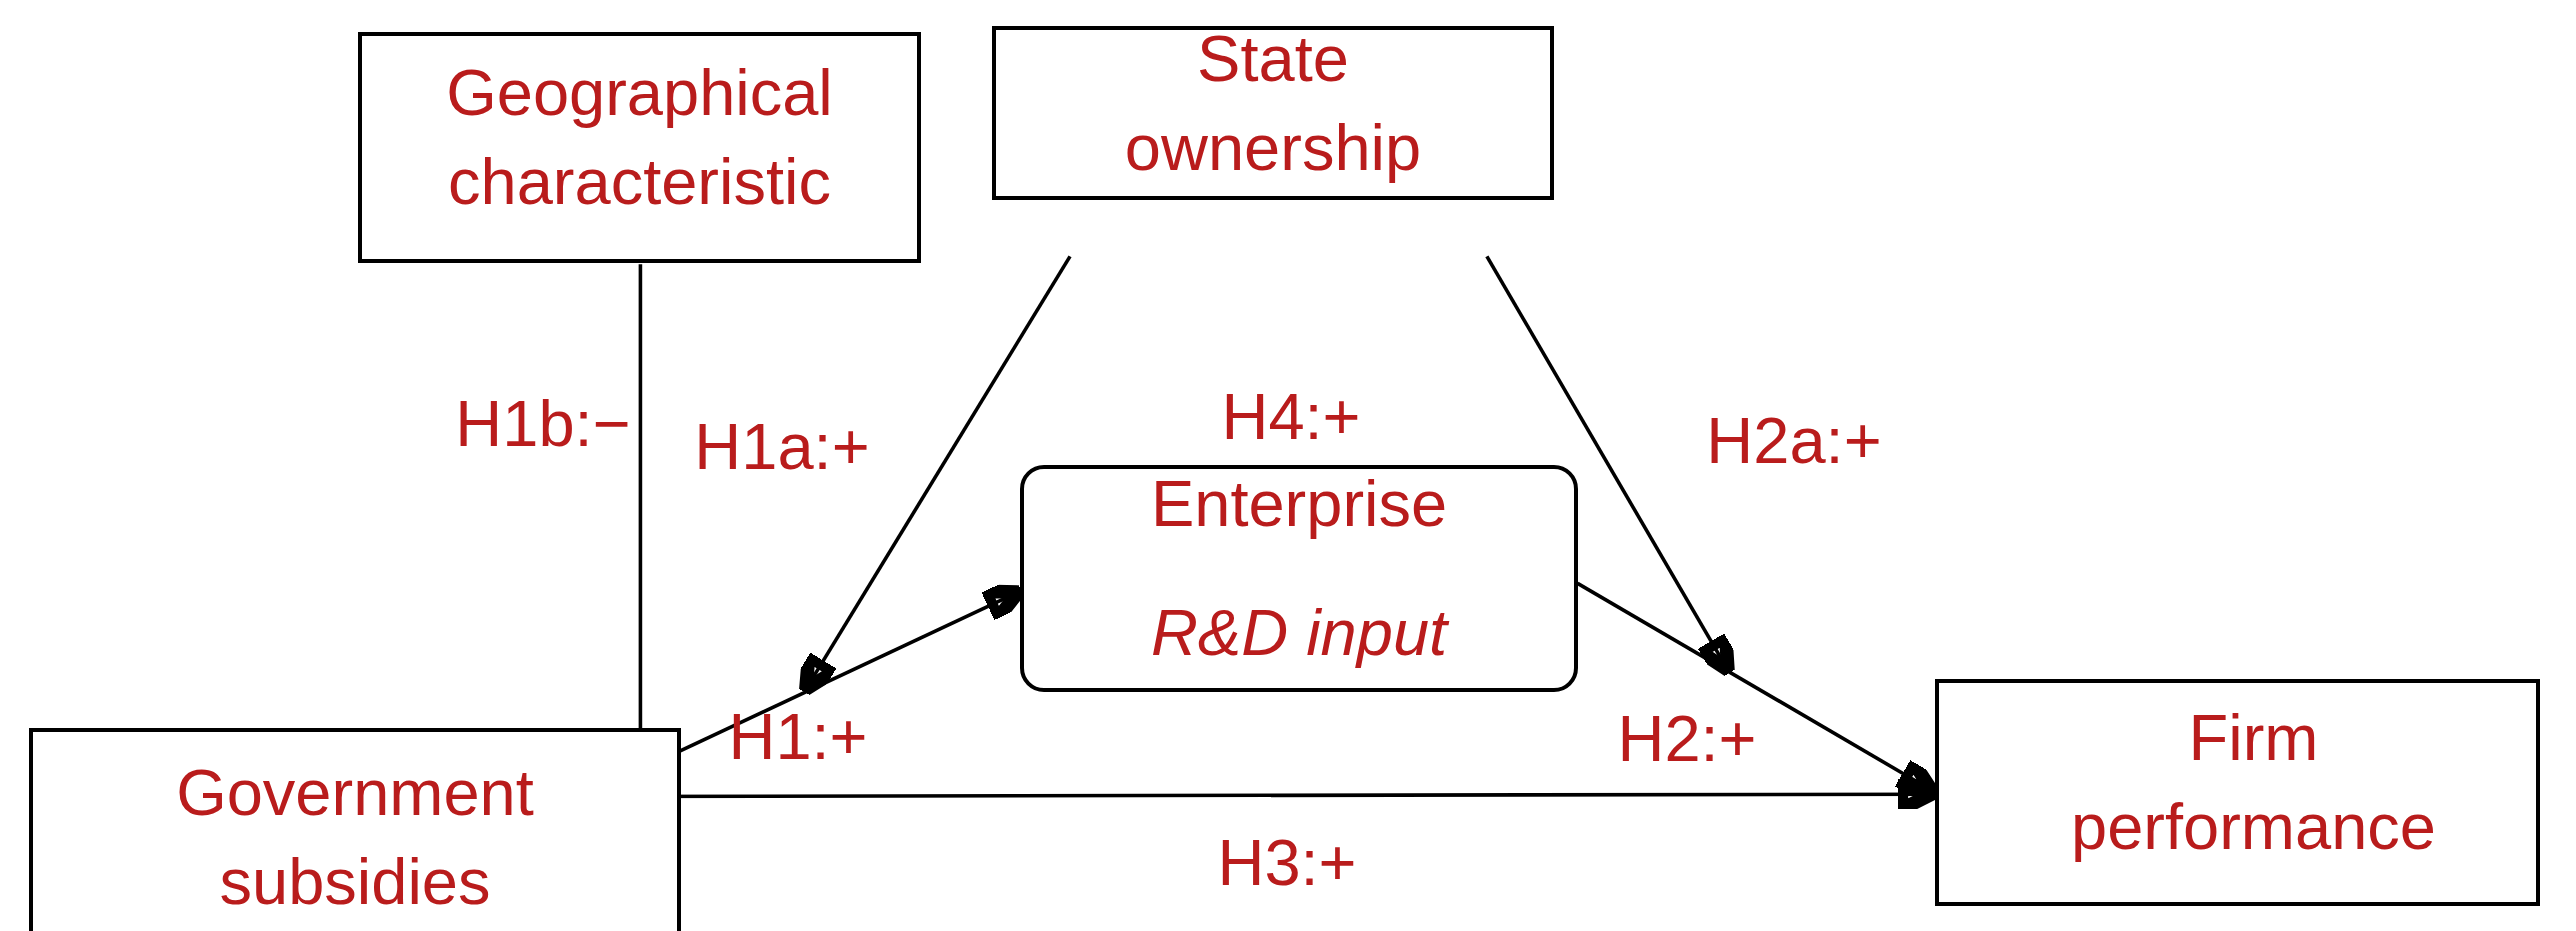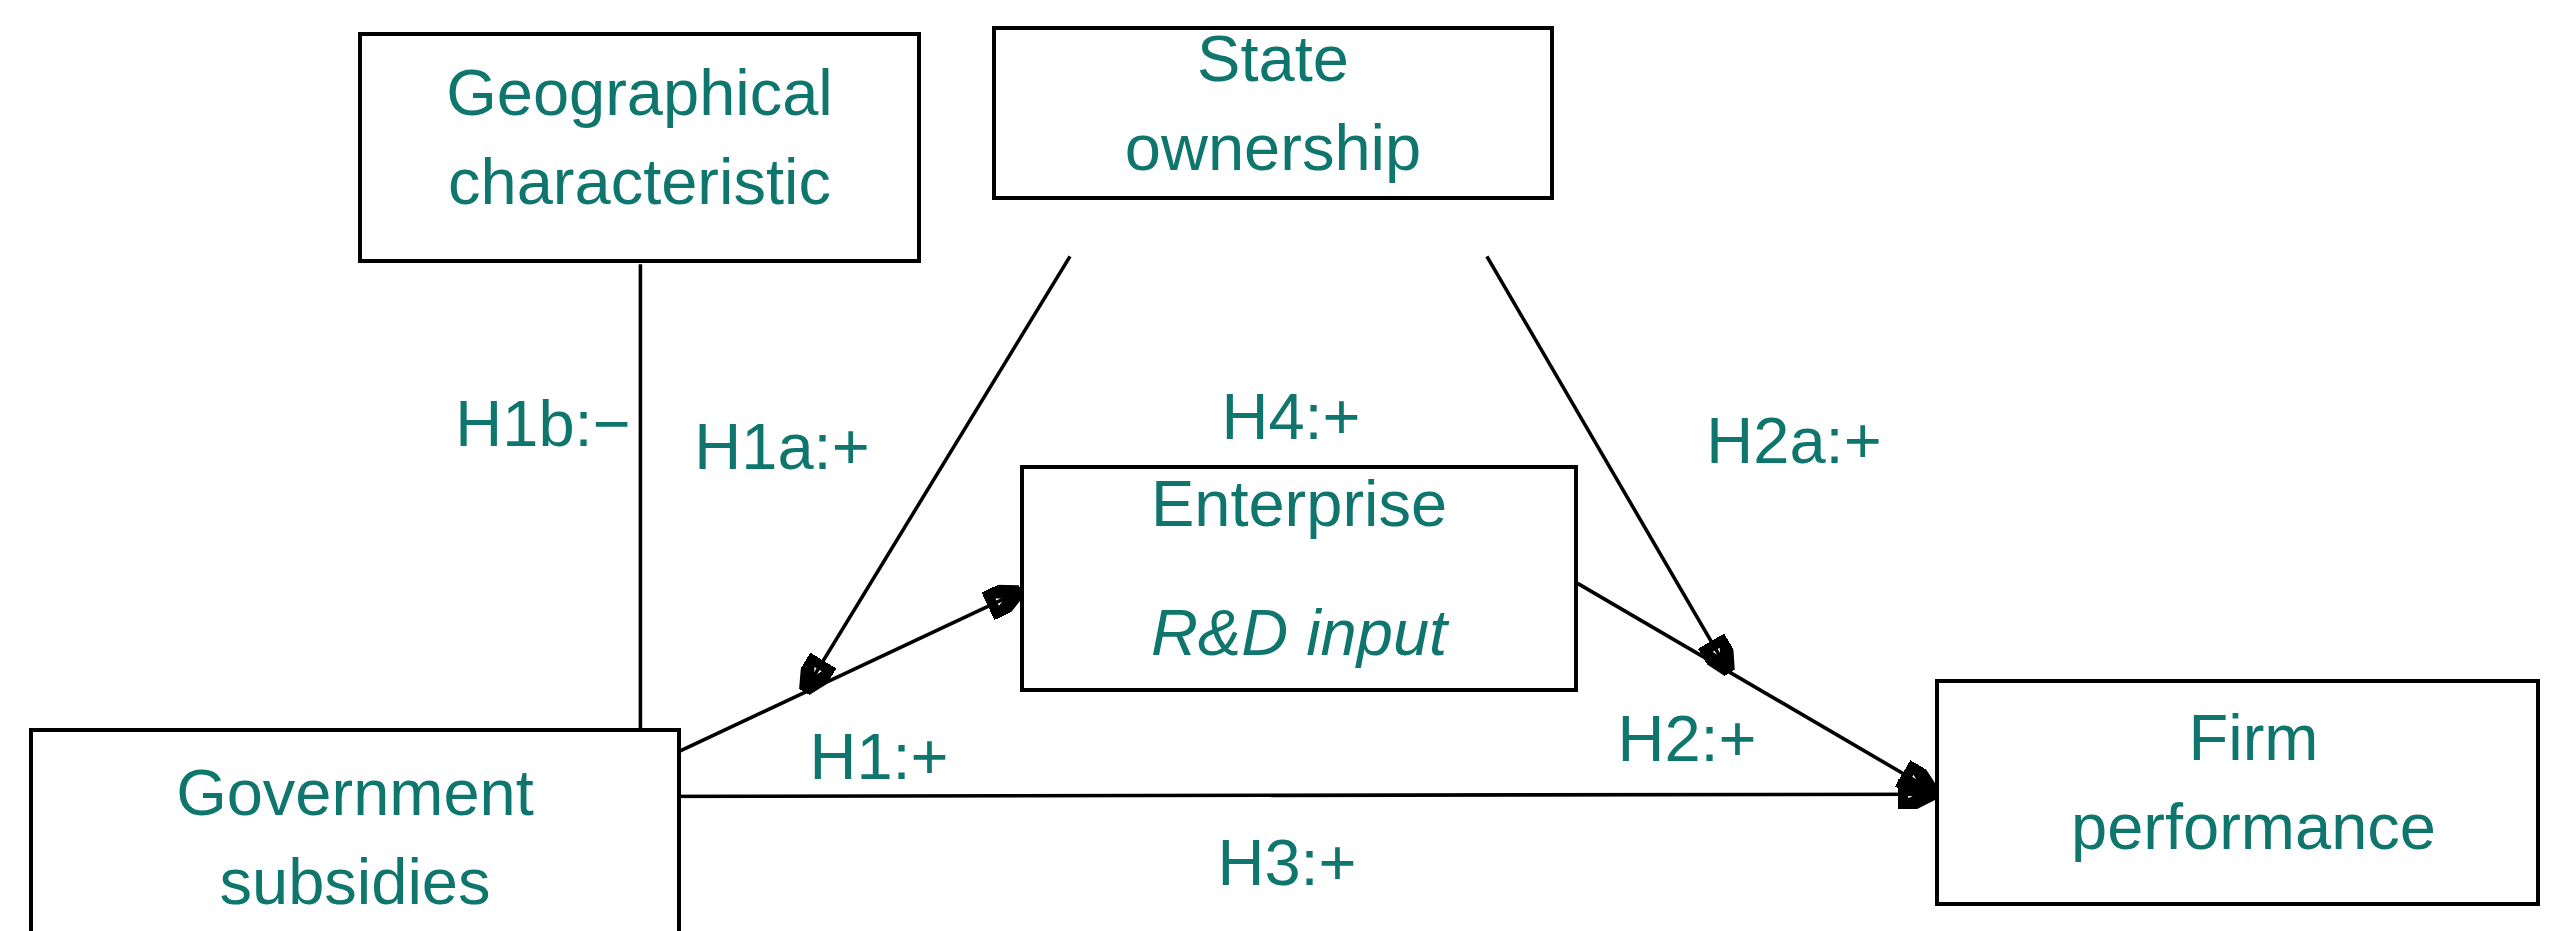--- a/index.html
+++ b/index.html
@@ -6,21 +6,21 @@
     margin: 0;
     padding: 0;
     background: #ffffff;
   }
   .canvas {
     position: relative;
     width: 2576px;
     height: 932px;
     background: #ffffff;
     font-family: "Liberation Sans", "DejaVu Sans", sans-serif;
-    color: #0f766e;
+    color: #b91c1c;
     overflow: hidden;
   }
   .connectors {
     position: absolute;
     left: 0;
     top: 0;
     width: 2576px;
     height: 932px;
   }
   .connectors path {
@@ -47,29 +47,29 @@
   .path-label {
     position: absolute;
     transform: translate(-50%, -50%);
     font-size: 65px;
     line-height: 1;
     white-space: nowrap;
   }
   
   .node-geo   { left: 358px;  top: 32px;  width: 563px; height: 231px; }
   .node-state { left: 992px; top: 26px;  width: 562px; height: 174px; }
-  .node-ent   { left: 1020px; top: 465px; width: 558px; height: 227px; }
+  .node-ent   { left: 1020px; top: 465px; width: 558px; height: 227px; border-radius: 24px; }
   .node-gov   { left: 29px;   top: 682px; width: 652px; height: 239px; margin-top: 46px; }
   .node-firm  { left: 1935px; top: 679px; width: 605px; height: 227px; padding-left: 32px; }
   
   .label-h1b { left: 543px;  top: 423px; }
   .label-h1a { left: 782px; top: 446px; }
   .label-h4  { left: 1291px; top: 416px; }
   .label-h2a { left: 1749px; top: 440px; margin-left: 45px; }
-  .label-h1  { left: 879px; top: 736px; margin-top: 20px; }
+  .label-h1  { left: 798px; top: 736px; }
   .label-h2  { left: 1687px; top: 738px; }
   .label-h3  { left: 1287px; top: 862px; }
 </style>
 </head>
 <body>
 
 <div class="canvas">
 
   <svg class="connectors" viewBox="0 0 3238 1171" xmlns="http://www.w3.org/2000/svg">
     <defs>

